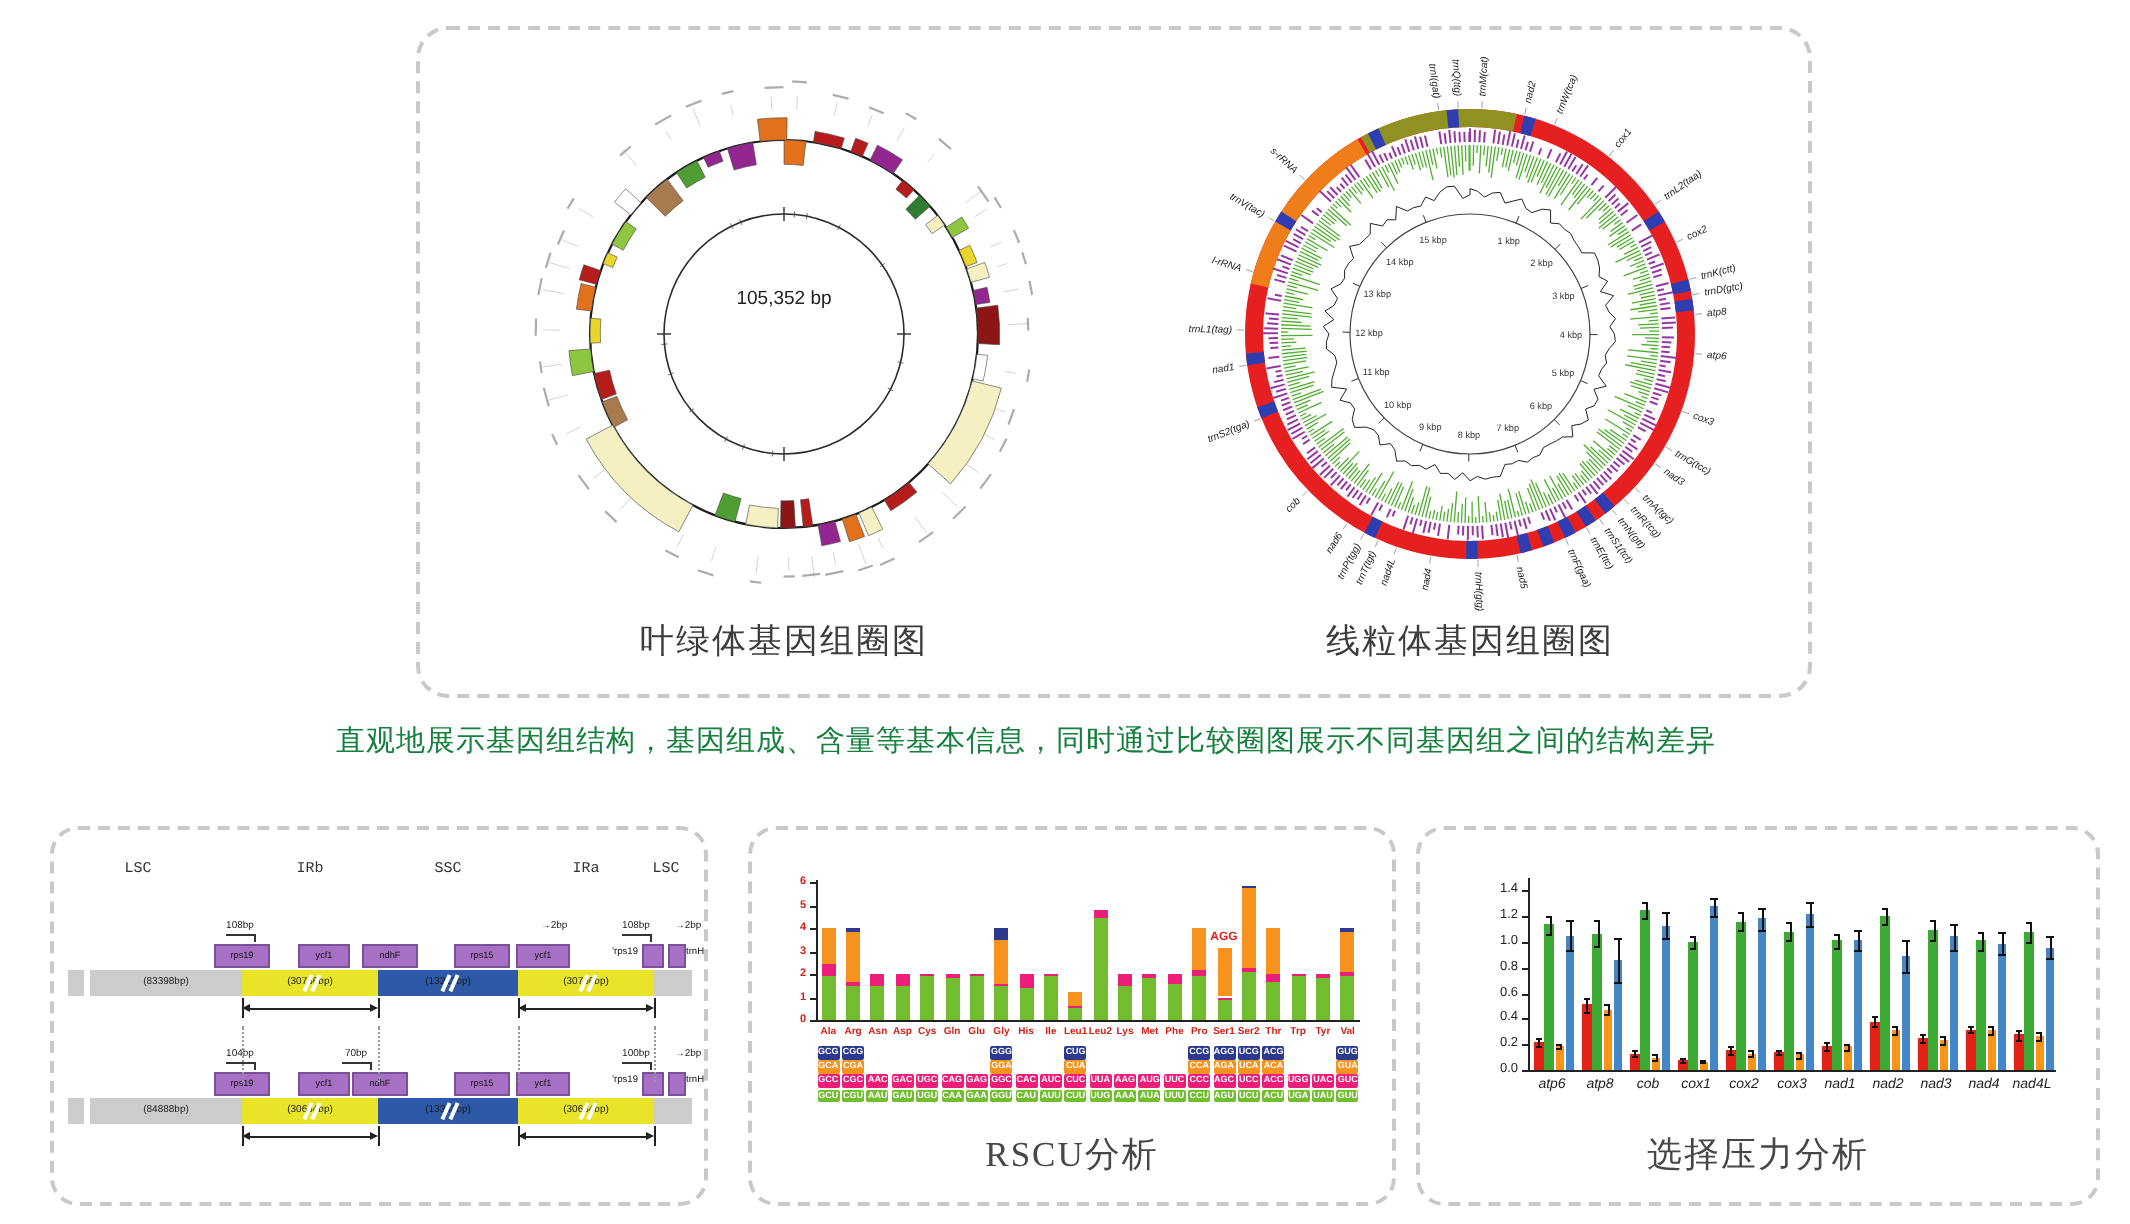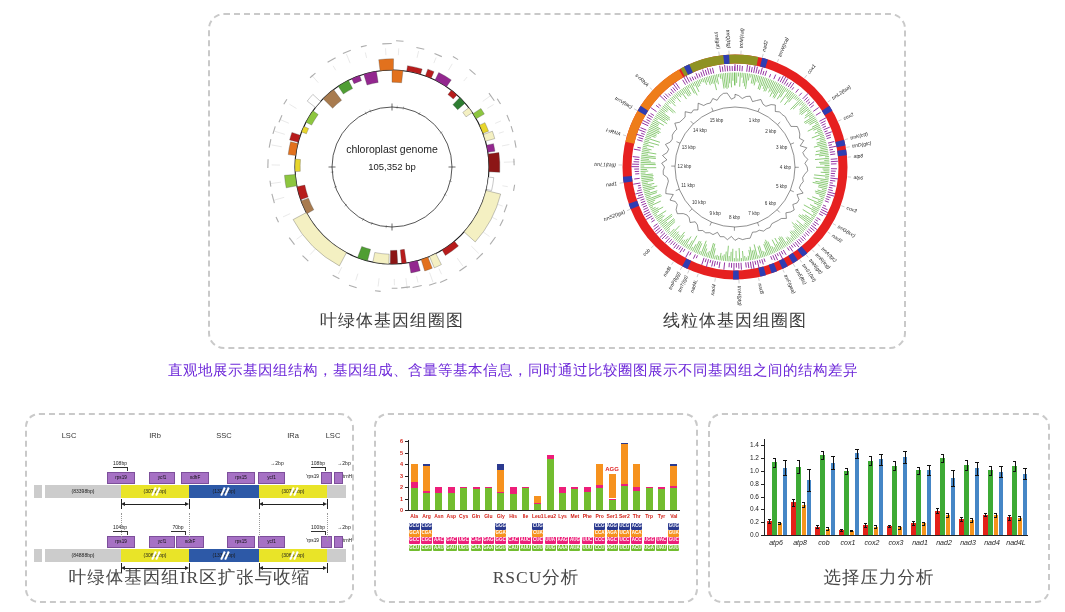--- a/index.html
+++ b/index.html
@@ -17,33 +17,33 @@
     font-size:17px;letter-spacing:1px;color:#3c3c3c;font-family:"Liberation Serif",serif;}
   #cpCaption{left:32px;}
   #mtCaption{left:375px;}
   .cp-center{position:absolute;left:82px;top:126px;width:200px;text-align:center;line-height:17px;
     font-size:10.5px;color:#222;}
   .cp-center .bp{font-size:9.5px;}
   .mt-center{position:absolute;left:425px;top:140px;width:200px;text-align:center;color:#222;}
   .mt-center .sp{font-style:italic;font-size:11.5px;}
   .mt-center .bp{font-size:11px;margin-top:8px;}
   #tagline{position:absolute;left:0;top:361px;width:1026px;text-align:center;
-    font-size:14.5px;color:#6d28d9;letter-spacing:.5px;}
+    font-size:14.5px;color:#15803d;letter-spacing:.5px;}
   .box-caption{position:absolute;bottom:12px;left:0;width:100%;text-align:center;
     font-size:17.5px;color:#474747;letter-spacing:1px;font-family:"Liberation Serif",serif;}
   #irHost{position:absolute;left:4px;top:14px;width:320px;height:150px;}
   #rscuHost{position:absolute;left:12px;top:20px;width:300px;height:138px;}
   #selHost{position:absolute;left:20px;top:16px;width:305px;height:142px;}
   .abs{position:absolute;}
   .seg{position:absolute;height:13px;font-size:5px;line-height:13px;text-align:center;color:#1a1a1a;}
   .gene{position:absolute;height:10.5px;background:#a671c4;border:0.5px solid #7d4f9b;
         font-size:4.6px;line-height:10.5px;text-align:center;color:#111;}
   .gene-out{position:absolute;font-size:4.8px;color:#111;line-height:10.5px;}
   .note{position:absolute;font-size:5px;color:#222;transform:translateX(-50%);white-space:nowrap;}
-  .hdr{position:absolute;font-size:7.5px;color:#333;font-family:Liberation Sans, sans-serif;transform:translateX(-50%);}
+  .hdr{position:absolute;font-size:7.5px;color:#333;font-family:Liberation Mono, monospace;transform:translateX(-50%);}
   .spanline{position:absolute;border-top:0.8px solid #222;}
   .endtick{position:absolute;width:0;border-left:0.8px solid #222;}
   .dotv{position:absolute;width:0;border-left:1px dotted #999;}
   .tri{position:absolute;width:0;height:0;border-top:2.2px solid transparent;border-bottom:2.2px solid transparent;}
   .triL{border-right:4px solid #222;}
   .triR{border-left:4px solid #222;}
   .brk{position:absolute;width:1.6px;height:9px;background:#fff;transform:rotate(24deg);}
   .bar-seg{position:absolute;}
   .axline{position:absolute;background:#222;}
   .ylab-r{position:absolute;font-size:5.5px;color:#d22016;text-align:right;font-weight:bold;}
@@ -864,21 +864,20 @@
           <text x="31.018124276389443" y="149.4231636339633" font-size="5" fill="#222" font-style="italic" text-anchor="end" font-family="&quot;Liberation Sans&quot;,sans-serif" transform="rotate(361 31.018124276389443 147.9231636339633)">trnL1(tag)</text>
           <line x1="41.37742835896998" y1="118.85297879267907" x2="38.013012423185856" y2="117.88824804731956" stroke="#777" stroke-width="0.35"></line>
           <text x="35.609858183340066" y="118.69915465777707" font-size="5" fill="#222" font-style="italic" text-anchor="end" font-family="&quot;Liberation Sans&quot;,sans-serif" transform="rotate(376 35.609858183340066 117.19915465777707)">l-rRNA</text>
           <line x1="52.13912937235844" y1="93.49999999999999" x2="49.1080404591129" y2="91.74999999999999" stroke="#777" stroke-width="0.35"></line>
           <text x="46.94297694965181" y="91.99999999999999" font-size="5" fill="#222" font-style="italic" text-anchor="end" font-family="&quot;Liberation Sans&quot;,sans-serif" transform="rotate(390 46.94297694965181 90.49999999999999)">trnV(tac)</text>
           <line x1="67.35703171703368" y1="72.93418531293773" x2="64.79729376136657" y2="70.54719105271899" stroke="#777" stroke-width="0.35"></line>
           <text x="62.96890950731864" y="70.34219515256274" font-size="5" fill="#222" font-style="italic" text-anchor="end" font-family="&quot;Liberation Sans&quot;,sans-serif" transform="rotate(403 62.96890950731864 68.84219515256274)">s-rRNA</text>
         </svg></div>
 
     <div class="cp-center">
-      <div>chloroplast genome</div>
       <div class="bp">105,352 bp</div>
     </div>
 
 
     <div id="mtCaption" class="map-caption">线粒体基因组圈图</div>
     <div id="cpCaption" class="map-caption">叶绿体基因组圈图</div>
   </div>
 
   <div id="tagline">直观地展示基因组结构，基因组成、含量等基本信息，同时通过比较圈图展示不同基因组之间的结构差异</div>
 
@@ -967,21 +966,20 @@
         <div class="spanline" style="left: 232px; top: 139px; width: 60px;"></div>
         <div class="tri triL" style="left: 228px; top: 136.8px;"></div>
         <div class="tri triR" style="left: 292px; top: 136.8px;"></div>
         <div class="endtick" style="left: 228px; top: 134px; height: 10px;"></div>
         <div class="endtick" style="left: 296px; top: 134px; height: 10px;"></div>
         <div class="dotv" style="left: 90px; top: 84px; height: 28px;"></div>
         <div class="dotv" style="left: 158px; top: 84px; height: 28px;"></div>
         <div class="dotv" style="left: 228px; top: 84px; height: 28px;"></div>
         <div class="dotv" style="left: 296px; top: 84px; height: 28px;"></div>
       </div>
-    <div class="box-caption">叶绿体基因组IR区扩张与收缩</div>
   </div>
 
   <div id="rscuBox" class="dash-box">
     <div id="rscuHost">
         <div class="axline" style="left: 20px; top: 5px; width: 1px; height: 70px;"></div>
         <div class="axline" style="left: 20px; top: 75px; width: 272px; height: 1px;"></div>
         <div class="axline" style="left: 17px; top: 75px; width: 3px; height: 1px;"></div>
         <div class="ylab-r" style="left: 0px; top: 72px; width: 15px;">0</div>
         <div class="axline" style="left: 17px; top: 63.5px; width: 3px; height: 1px;"></div>
         <div class="ylab-r" style="left: 0px; top: 60.5px; width: 15px;">1</div>

